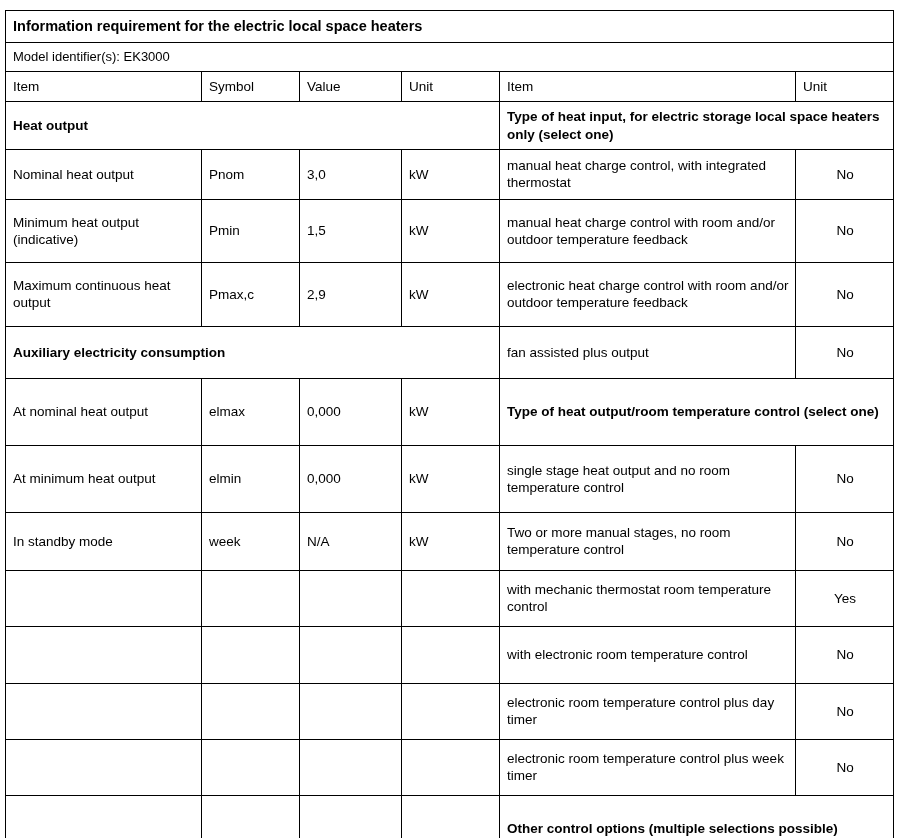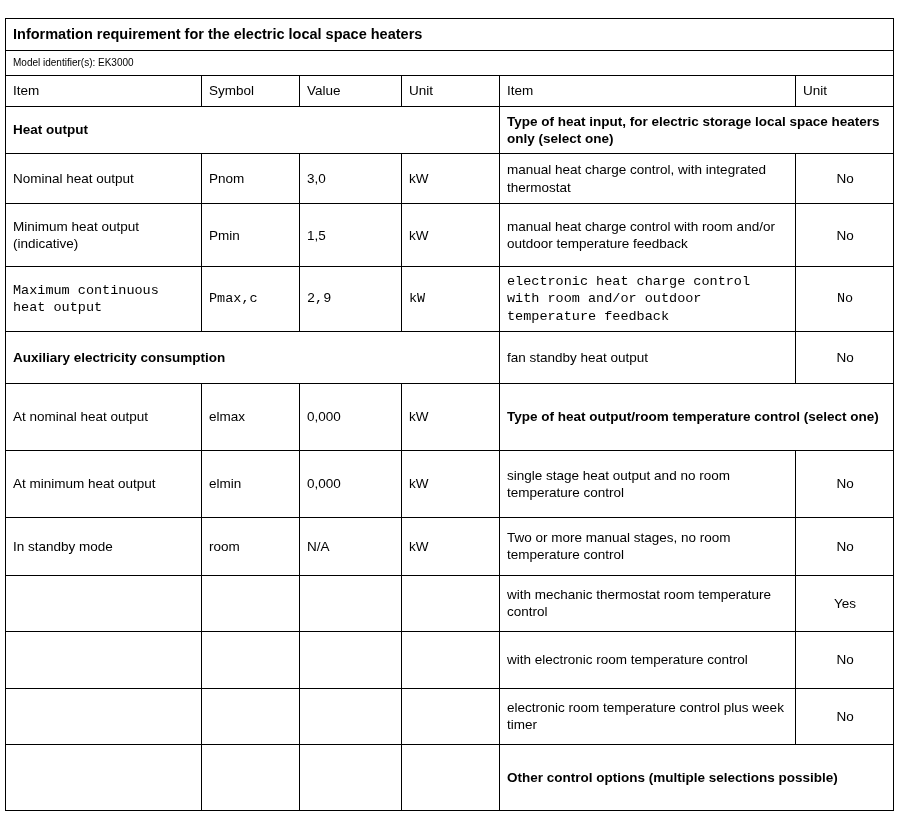--- a/index.html
+++ b/index.html
@@ -13,21 +13,21 @@
     overflow: hidden;
     font-family: "Liberation Sans", sans-serif;
     color: #000000;
   }
 
   .sheet {
     position: relative;
     width: 897px;
     height: 838px;
     box-sizing: border-box;
-    padding: 18px 4px 0 5px;
+    padding: 10px 4px 0 5px;
   }
 
   table.spec {
     width: 888px;
     border-collapse: collapse;
     table-layout: fixed;
     font-size: 13.5px;
   }
 
   table.spec td {
@@ -46,21 +46,21 @@
   .c-ritem  { width: 296px; }
   .c-runit  { width: 98px; }
 
   
   .title-cell {
     font-weight: bold;
     font-size: 14.5px;
     padding: 6px 6px 7px 7px;
   }
   .model-cell {
-    font-size: 10px;
+    font-size: 13px;
     padding: 5px 6px 5px 7px;
   }
   .hdr-cell {
     text-align: left;
     vertical-align: bottom;
     padding-bottom: 4px;
   }
   .hdr-cell.left-align { text-align: left; }
 
   .band {
@@ -70,21 +70,21 @@
   .num  { }
   .yn   { text-align: center; }
   .blank { }
 
   .r-h-header { height: 27px; }
   .r-h-model  { height: 24px; }
   .r-h-cols   { height: 29px; }
   .r-band1    { height: 36px; }
   .r-nominal  { height: 50px; }
   .r-minimum  { height: 63px; margin-top: 19px; }
-  .r-maximum  { height: 64px; font-family: Liberation Mono, monospace; }
+  .r-maximum  { height: 64px; }
   .r-aux      { height: 52px; }
   .r-elmax    { height: 67px; }
   .r-elmin    { height: 67px; }
   .r-elsb     { height: 58px; }
   .r-mech     { height: 56px; }
   .r-elec     { height: 57px; }
   .r-day      { height: 56px; }
   .r-week     { height: 56px; }
   .r-other    { height: 66px; }
 </style>
@@ -147,21 +147,21 @@
         <td>Maximum continuous heat output</td>
         <td>Pmax,c</td>
         <td class="num">2,9</td>
         <td>kW</td>
         <td>electronic heat charge control with room and/or outdoor temperature feedback</td>
         <td class="yn">No</td>
       </tr>
 
       <tr class="r-aux">
         <td class="band" colspan="4">Auxiliary electricity consumption</td>
-        <td>fan standby heat output</td>
+        <td>fan assisted plus output</td>
         <td class="yn">No</td>
       </tr>
 
       <tr class="r-elmax">
         <td>At nominal heat output</td>
         <td>elmax</td>
         <td class="num">0,000</td>
         <td>kW</td>
         <td class="band" colspan="2">Type of heat output/room temperature control (select one)</td>
       </tr>
@@ -170,21 +170,21 @@
         <td>At minimum heat output</td>
         <td>elmin</td>
         <td class="num">0,000</td>
         <td>kW</td>
         <td>single stage heat output and no room temperature control</td>
         <td class="yn">No</td>
       </tr>
 
       <tr class="r-elsb">
         <td>In standby mode</td>
-        <td>room</td>
+        <td>week</td>
         <td class="num">N/A</td>
         <td>kW</td>
         <td>Two or more manual stages, no room temperature control</td>
         <td class="yn">No</td>
       </tr>
 
       <tr class="r-mech">
         <td class="blank"></td>
         <td class="blank"></td>
         <td class="blank"></td>
@@ -195,20 +195,28 @@
 
       <tr class="r-elec">
         <td class="blank"></td>
         <td class="blank"></td>
         <td class="blank"></td>
         <td class="blank"></td>
         <td>with electronic room temperature control</td>
         <td class="yn">No</td>
       </tr>
 
+      <tr class="r-day">
+        <td class="blank"></td>
+        <td class="blank"></td>
+        <td class="blank"></td>
+        <td class="blank"></td>
+        <td>electronic room temperature control plus day timer</td>
+        <td class="yn">No</td>
+      </tr>
 
       <tr class="r-week">
         <td class="blank"></td>
         <td class="blank"></td>
         <td class="blank"></td>
         <td class="blank"></td>
         <td>electronic room temperature control plus week timer</td>
         <td class="yn">No</td>
       </tr>
 

